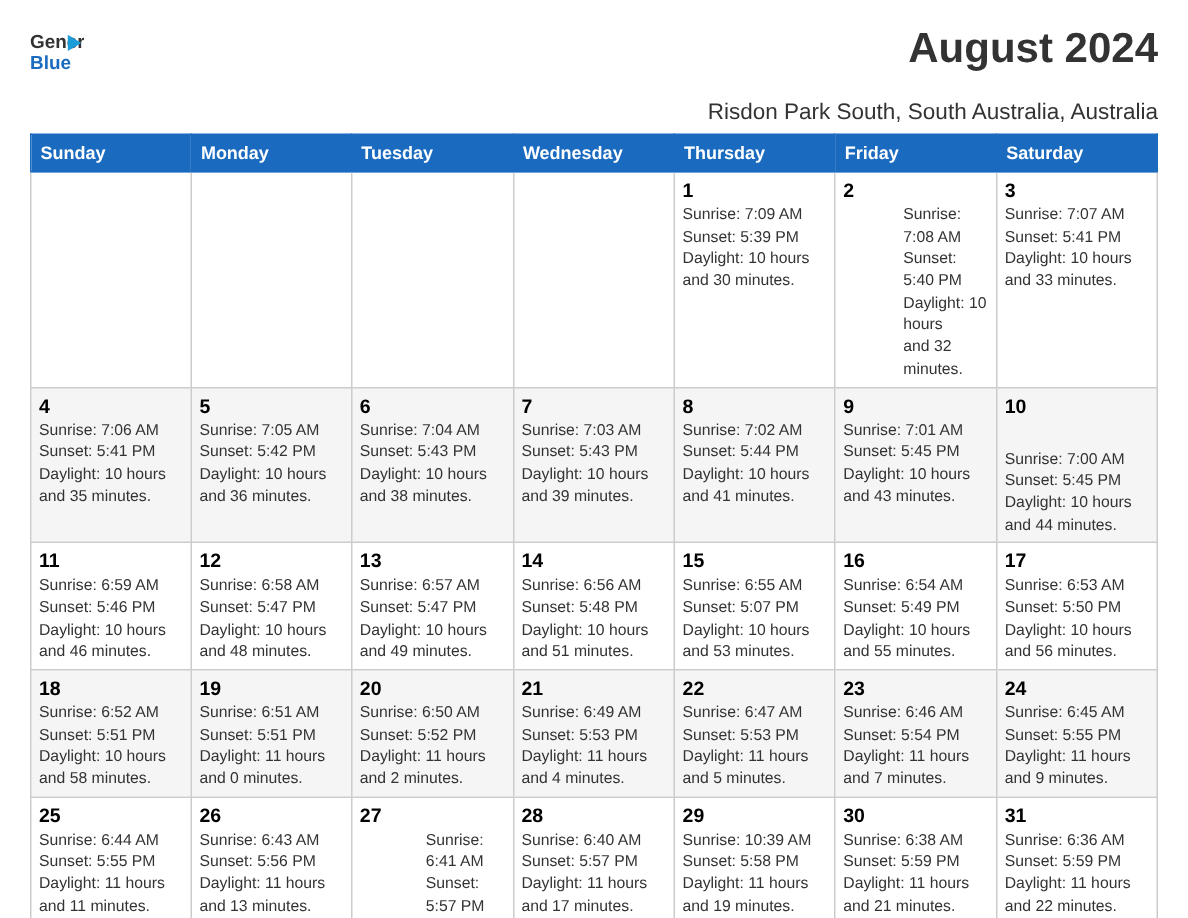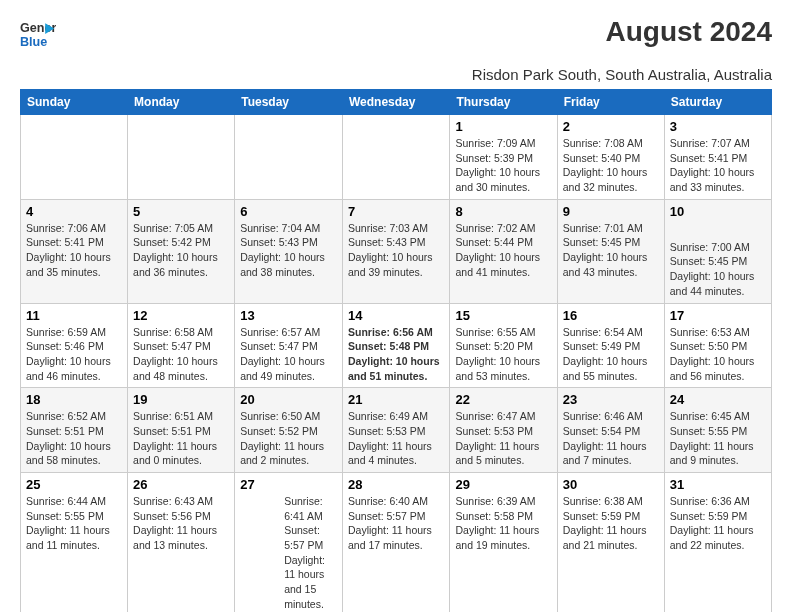--- a/index.html
+++ b/index.html
@@ -116,21 +116,21 @@
         <td class="empty-cell"></td>
         <td>
           <span class="day-number">1</span>
           <div class="day-info" style="white-space: pre-line;">Sunrise: 7:09 AM
 Sunset: 5:39 PM
 Daylight: 10 hours
 and 30 minutes.</div>
         </td>
         <td>
           <span class="day-number">2</span>
-          <div class="day-info" style="white-space: pre-line;">Sunrise: 7:08 AM
+          <div class="day-info" style="white-space: pre-line; margin-left: 40px;">Sunrise: 7:08 AM
 Sunset: 5:40 PM
 Daylight: 10 hours
 and 32 minutes.</div>
         </td>
         <td>
           <span class="day-number">3</span>
           <div class="day-info" style="white-space: pre-line;">Sunrise: 7:07 AM
 Sunset: 5:41 PM
 Daylight: 10 hours
 and 33 minutes.</div>
@@ -204,29 +204,29 @@
         </td>
         <td>
           <span class="day-number">13</span>
           <div class="day-info" style="white-space: pre-line;">Sunrise: 6:57 AM
 Sunset: 5:47 PM
 Daylight: 10 hours
 and 49 minutes.</div>
         </td>
         <td>
           <span class="day-number">14</span>
-          <div class="day-info" style="white-space: pre-line; font-weight: bold;">Sunrise: 6:56 AM
+          <div class="day-info" style="white-space: pre-line;">Sunrise: 6:56 AM
 Sunset: 5:48 PM
 Daylight: 10 hours
 and 51 minutes.</div>
         </td>
         <td>
           <span class="day-number">15</span>
           <div class="day-info" style="white-space: pre-line;">Sunrise: 6:55 AM
-Sunset: 5:20 PM
+Sunset: 5:07 PM
 Daylight: 10 hours
 and 53 minutes.</div>
         </td>
         <td>
           <span class="day-number">16</span>
           <div class="day-info" style="white-space: pre-line;">Sunrise: 6:54 AM
 Sunset: 5:49 PM
 Daylight: 10 hours
 and 55 minutes.</div>
         </td>
@@ -313,21 +313,21 @@
         </td>
         <td>
           <span class="day-number">28</span>
           <div class="day-info" style="white-space: pre-line;">Sunrise: 6:40 AM
 Sunset: 5:57 PM
 Daylight: 11 hours
 and 17 minutes.</div>
         </td>
         <td>
           <span class="day-number">29</span>
-          <div class="day-info" style="white-space: pre-line;">Sunrise: 6:39 AM
+          <div class="day-info" style="white-space: pre-line;">Sunrise: 10:39 AM
 Sunset: 5:58 PM
 Daylight: 11 hours
 and 19 minutes.</div>
         </td>
         <td>
           <span class="day-number">30</span>
           <div class="day-info" style="white-space: pre-line;">Sunrise: 6:38 AM
 Sunset: 5:59 PM
 Daylight: 11 hours
 and 21 minutes.</div>

